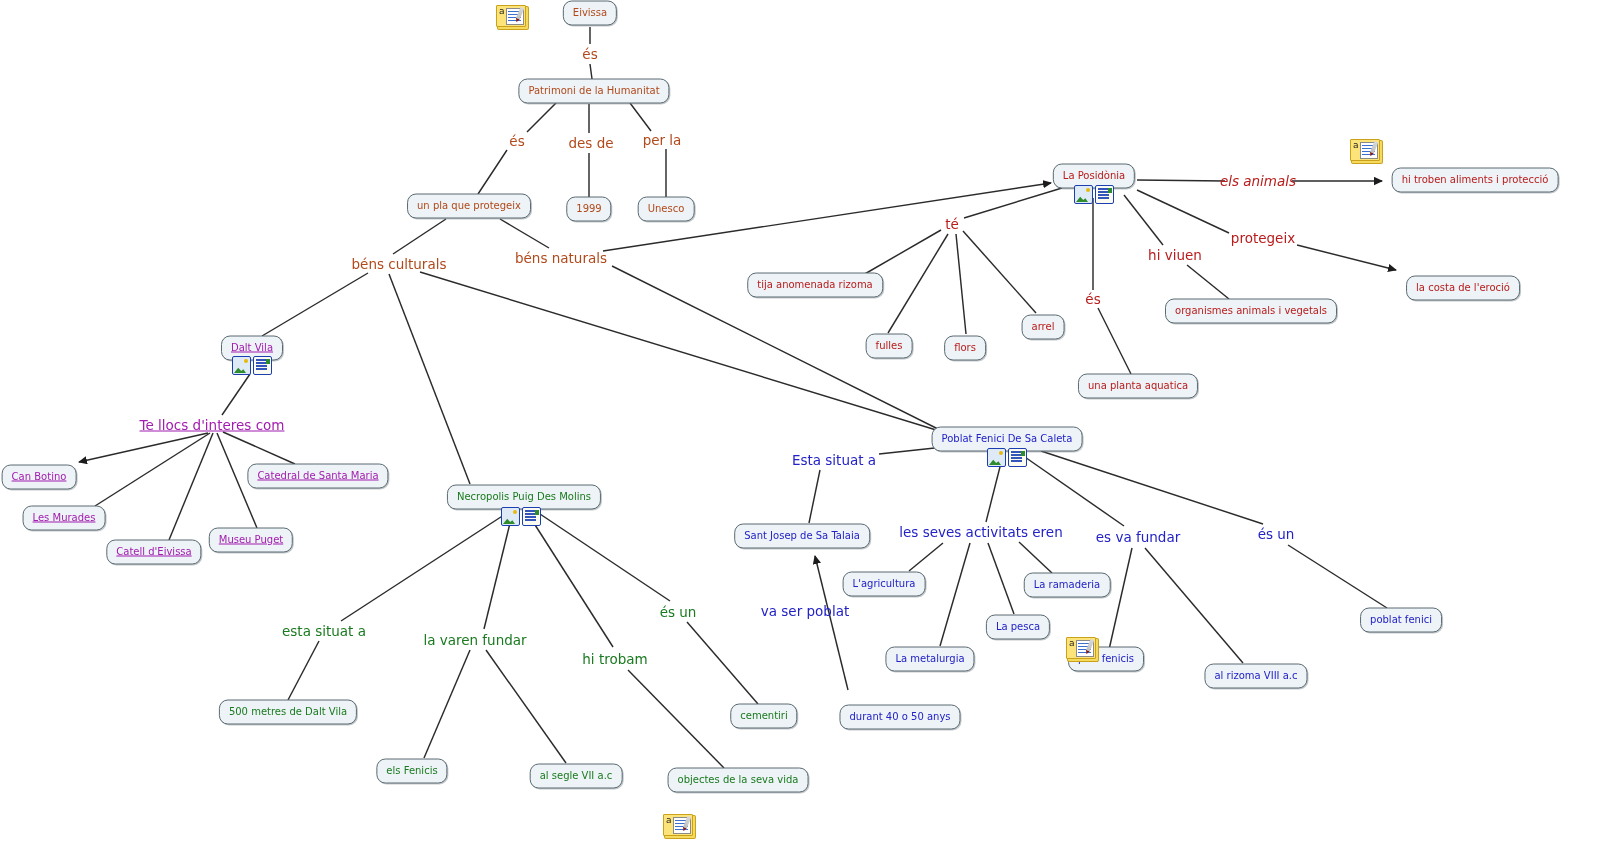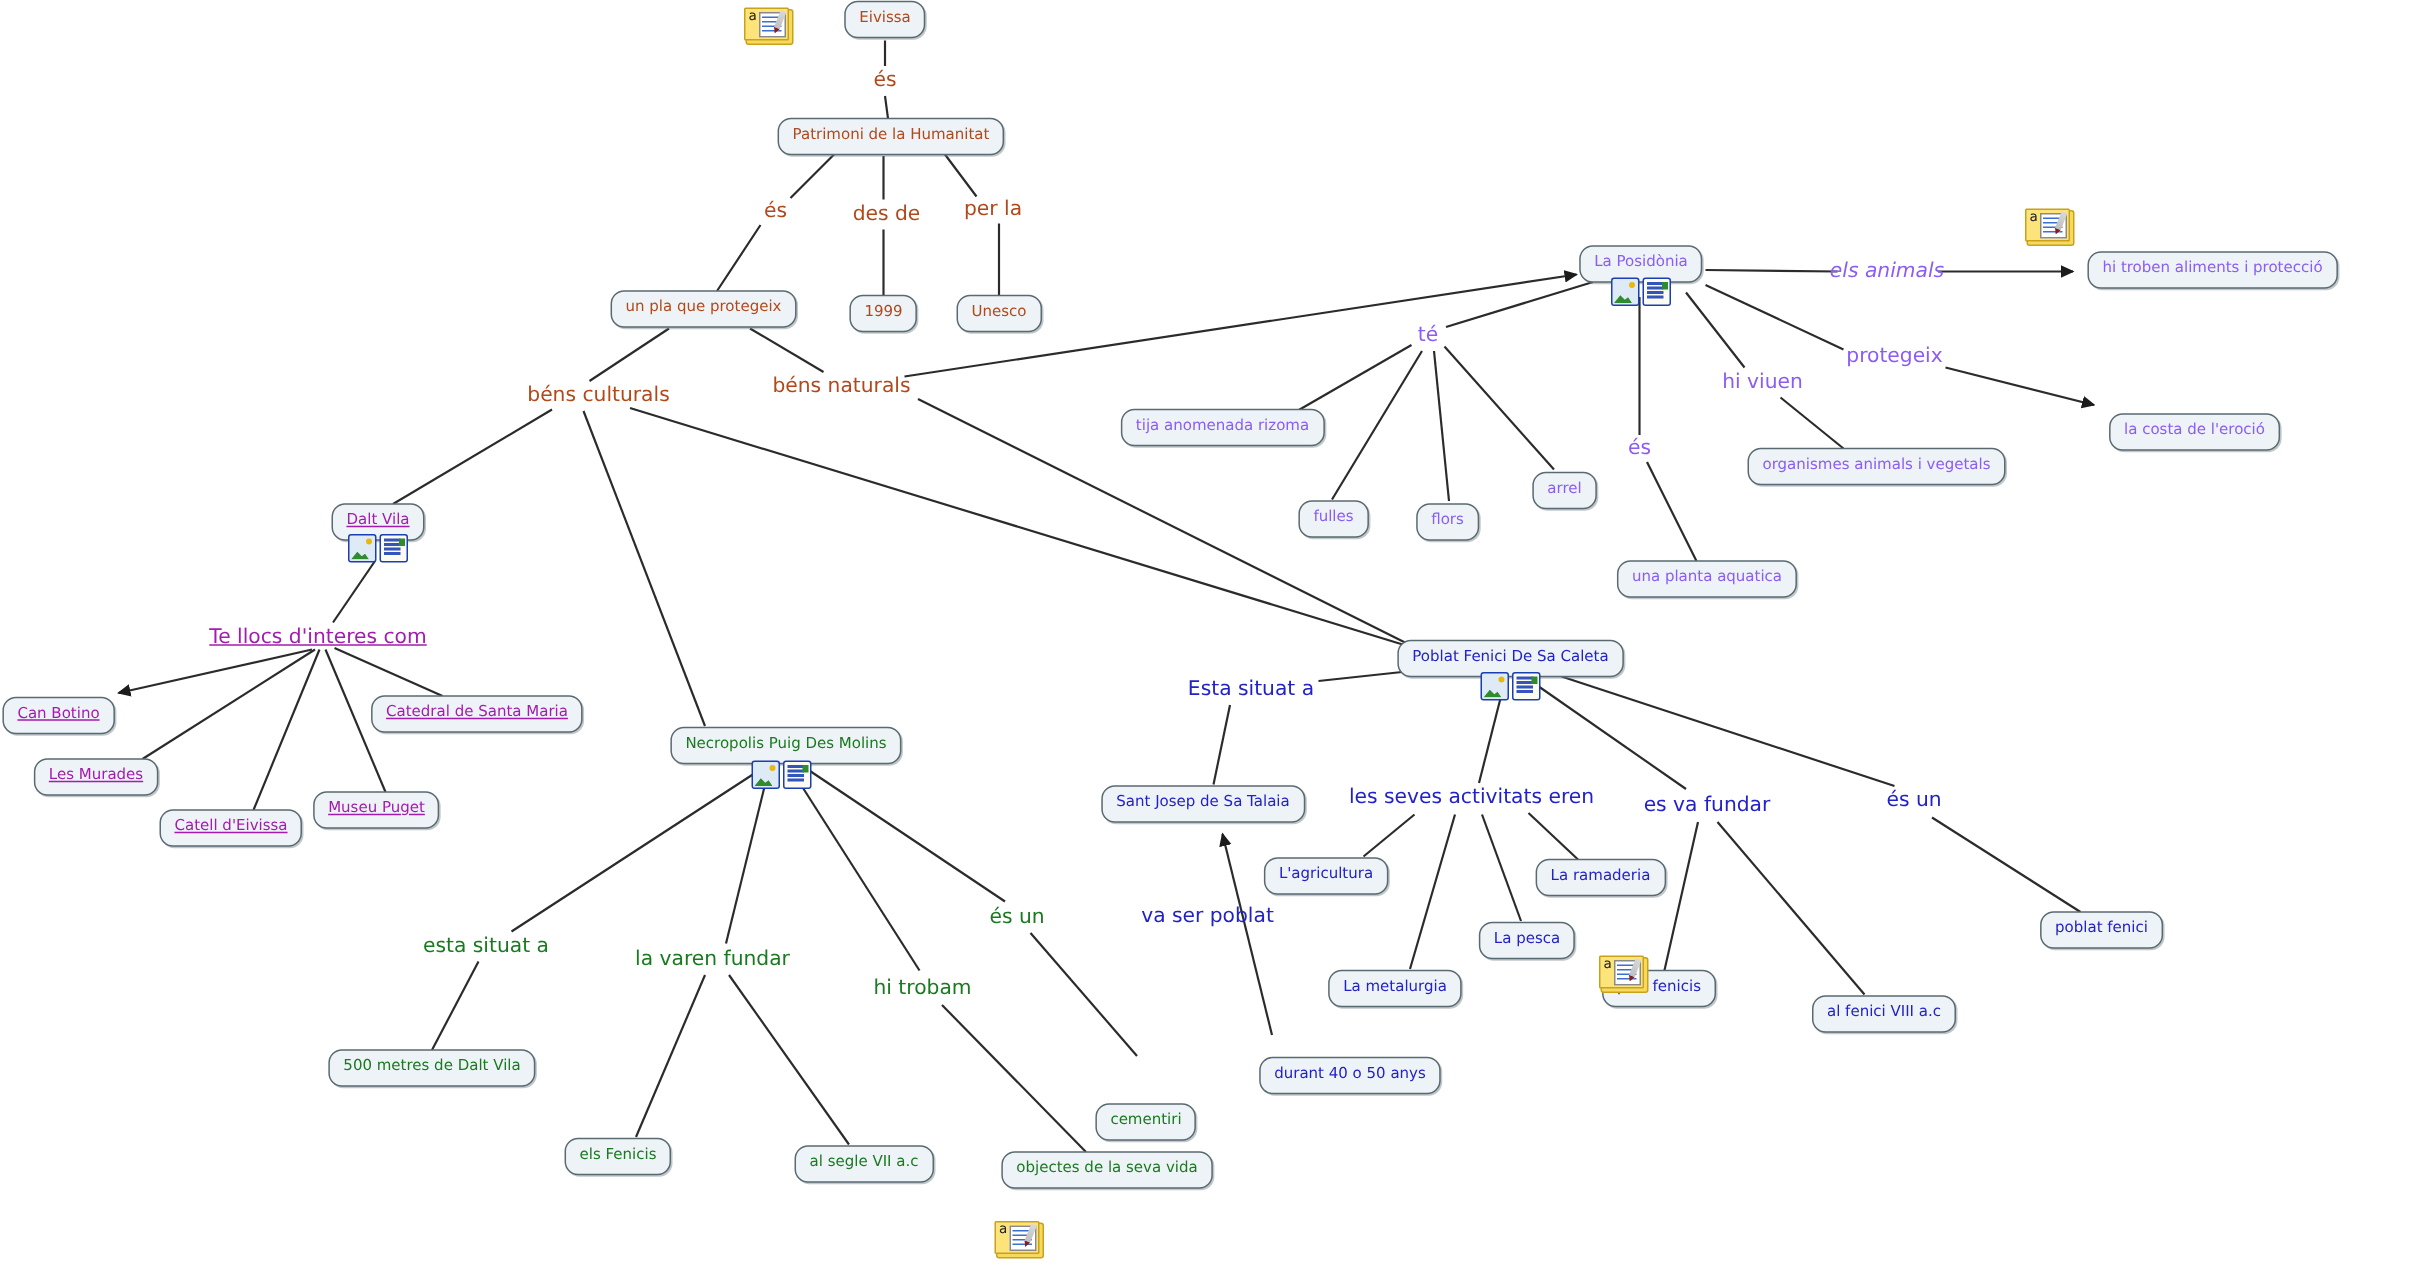--- a/index.html
+++ b/index.html
@@ -15,21 +15,21 @@
     border-radius:9px;
     padding:3px 9px 4px 9px;
     white-space:nowrap;
     font-size:10px;
     line-height:16px;
     box-shadow:1px 1px 0 rgba(120,130,138,.45);
     transform:translate(-50%,-50%);
     text-align:center;
   }
   .c-brown{color:#b2491b;}
-  .c-red{color:#8b5cf6;}
+  .c-red{color:#b91c1c;}
   .c-pink{color:#a21caf;text-decoration:underline;}
   .c-green{color:#1a7a1f;}
   .c-blue{color:#2222c8;}
 
   .lbl{
     position:absolute;
     transform:translate(-50%,-50%);
     white-space:nowrap;
     font-size:13.5px;
     line-height:15px;
@@ -187,30 +187,30 @@
       <div class="node c-pink" style="left: 39px; top: 477px;">Can Botino</div>
       <div class="node c-pink" style="left: 64px; top: 518px;">Les Murades</div>
       <div class="node c-pink" style="left: 154px; top: 552px;">Catell d'Eivissa</div>
       <div class="node c-pink" style="left: 251px; top: 540px;">Museu Puget</div>
       <div class="node c-pink" style="left: 318px; top: 476px;">Catedral de Santa Maria</div>
       <div class="node c-green" style="left: 524px; top: 497px;">Necropolis Puig Des Molins</div>
       <div class="node c-green" style="left: 268px; top: 712px; margin-left: 20px;">500 metres de Dalt Vila</div>
       <div class="node c-green" style="left: 412px; top: 771px;">els Fenicis</div>
       <div class="node c-green" style="left: 576px; top: 776px;">al segle VII a.c</div>
       <div class="node c-green" style="left: 738px; top: 780px;">objectes de la seva vida</div>
-      <div class="node c-green" style="left: 764px; top: 716px; margin-top: 32px;">cementiri</div>
+      <div class="node c-green" style="left: 764px; top: 716px;">cementiri</div>
       <div class="node c-blue" style="left: 1007px; top: 439px;">Poblat Fenici De Sa Caleta</div>
       <div class="node c-blue" style="left: 802px; top: 536px;">Sant Josep de Sa Talaia</div>
       <div class="node c-blue" style="left: 884px; top: 584px;">L'agricultura</div>
       <div class="node c-blue" style="left: 930px; top: 659px;">La metalurgia</div>
       <div class="node c-blue" style="left: 1018px; top: 627px;">La pesca</div>
       <div class="node c-blue" style="left: 1067px; top: 585px;">La ramaderia</div>
       <div class="node c-blue" style="left: 900px; top: 717px;">durant 40 o 50 anys</div>
       <div class="node c-blue" style="left: 1106px; top: 659px;">pels fenicis</div>
-      <div class="node c-blue" style="left: 1256px; top: 676px;">al fenici VIII a.c</div>
+      <div class="node c-blue" style="left: 1256px; top: 676px;">al rizoma VIII a.c</div>
       <div class="node c-blue" style="left: 1401px; top: 620px;">poblat fenici</div>
     </div>
   <div id="label-layer">
       <div class="lbl c-brown" style="left: 590px; top: 54px;">és</div>
       <div class="lbl c-brown" style="left: 517px; top: 141px;">és</div>
       <div class="lbl c-brown" style="left: 591px; top: 143px;">des de</div>
       <div class="lbl c-brown" style="left: 662px; top: 140px;">per la</div>
       <div class="lbl c-brown" style="left: 385px; top: 264px; padding-left: 28px;">béns culturals</div>
       <div class="lbl c-brown" style="left: 561px; top: 258px;">béns naturals</div>
       <div class="lbl c-red" style="left: 952px; top: 224px;">té</div>

